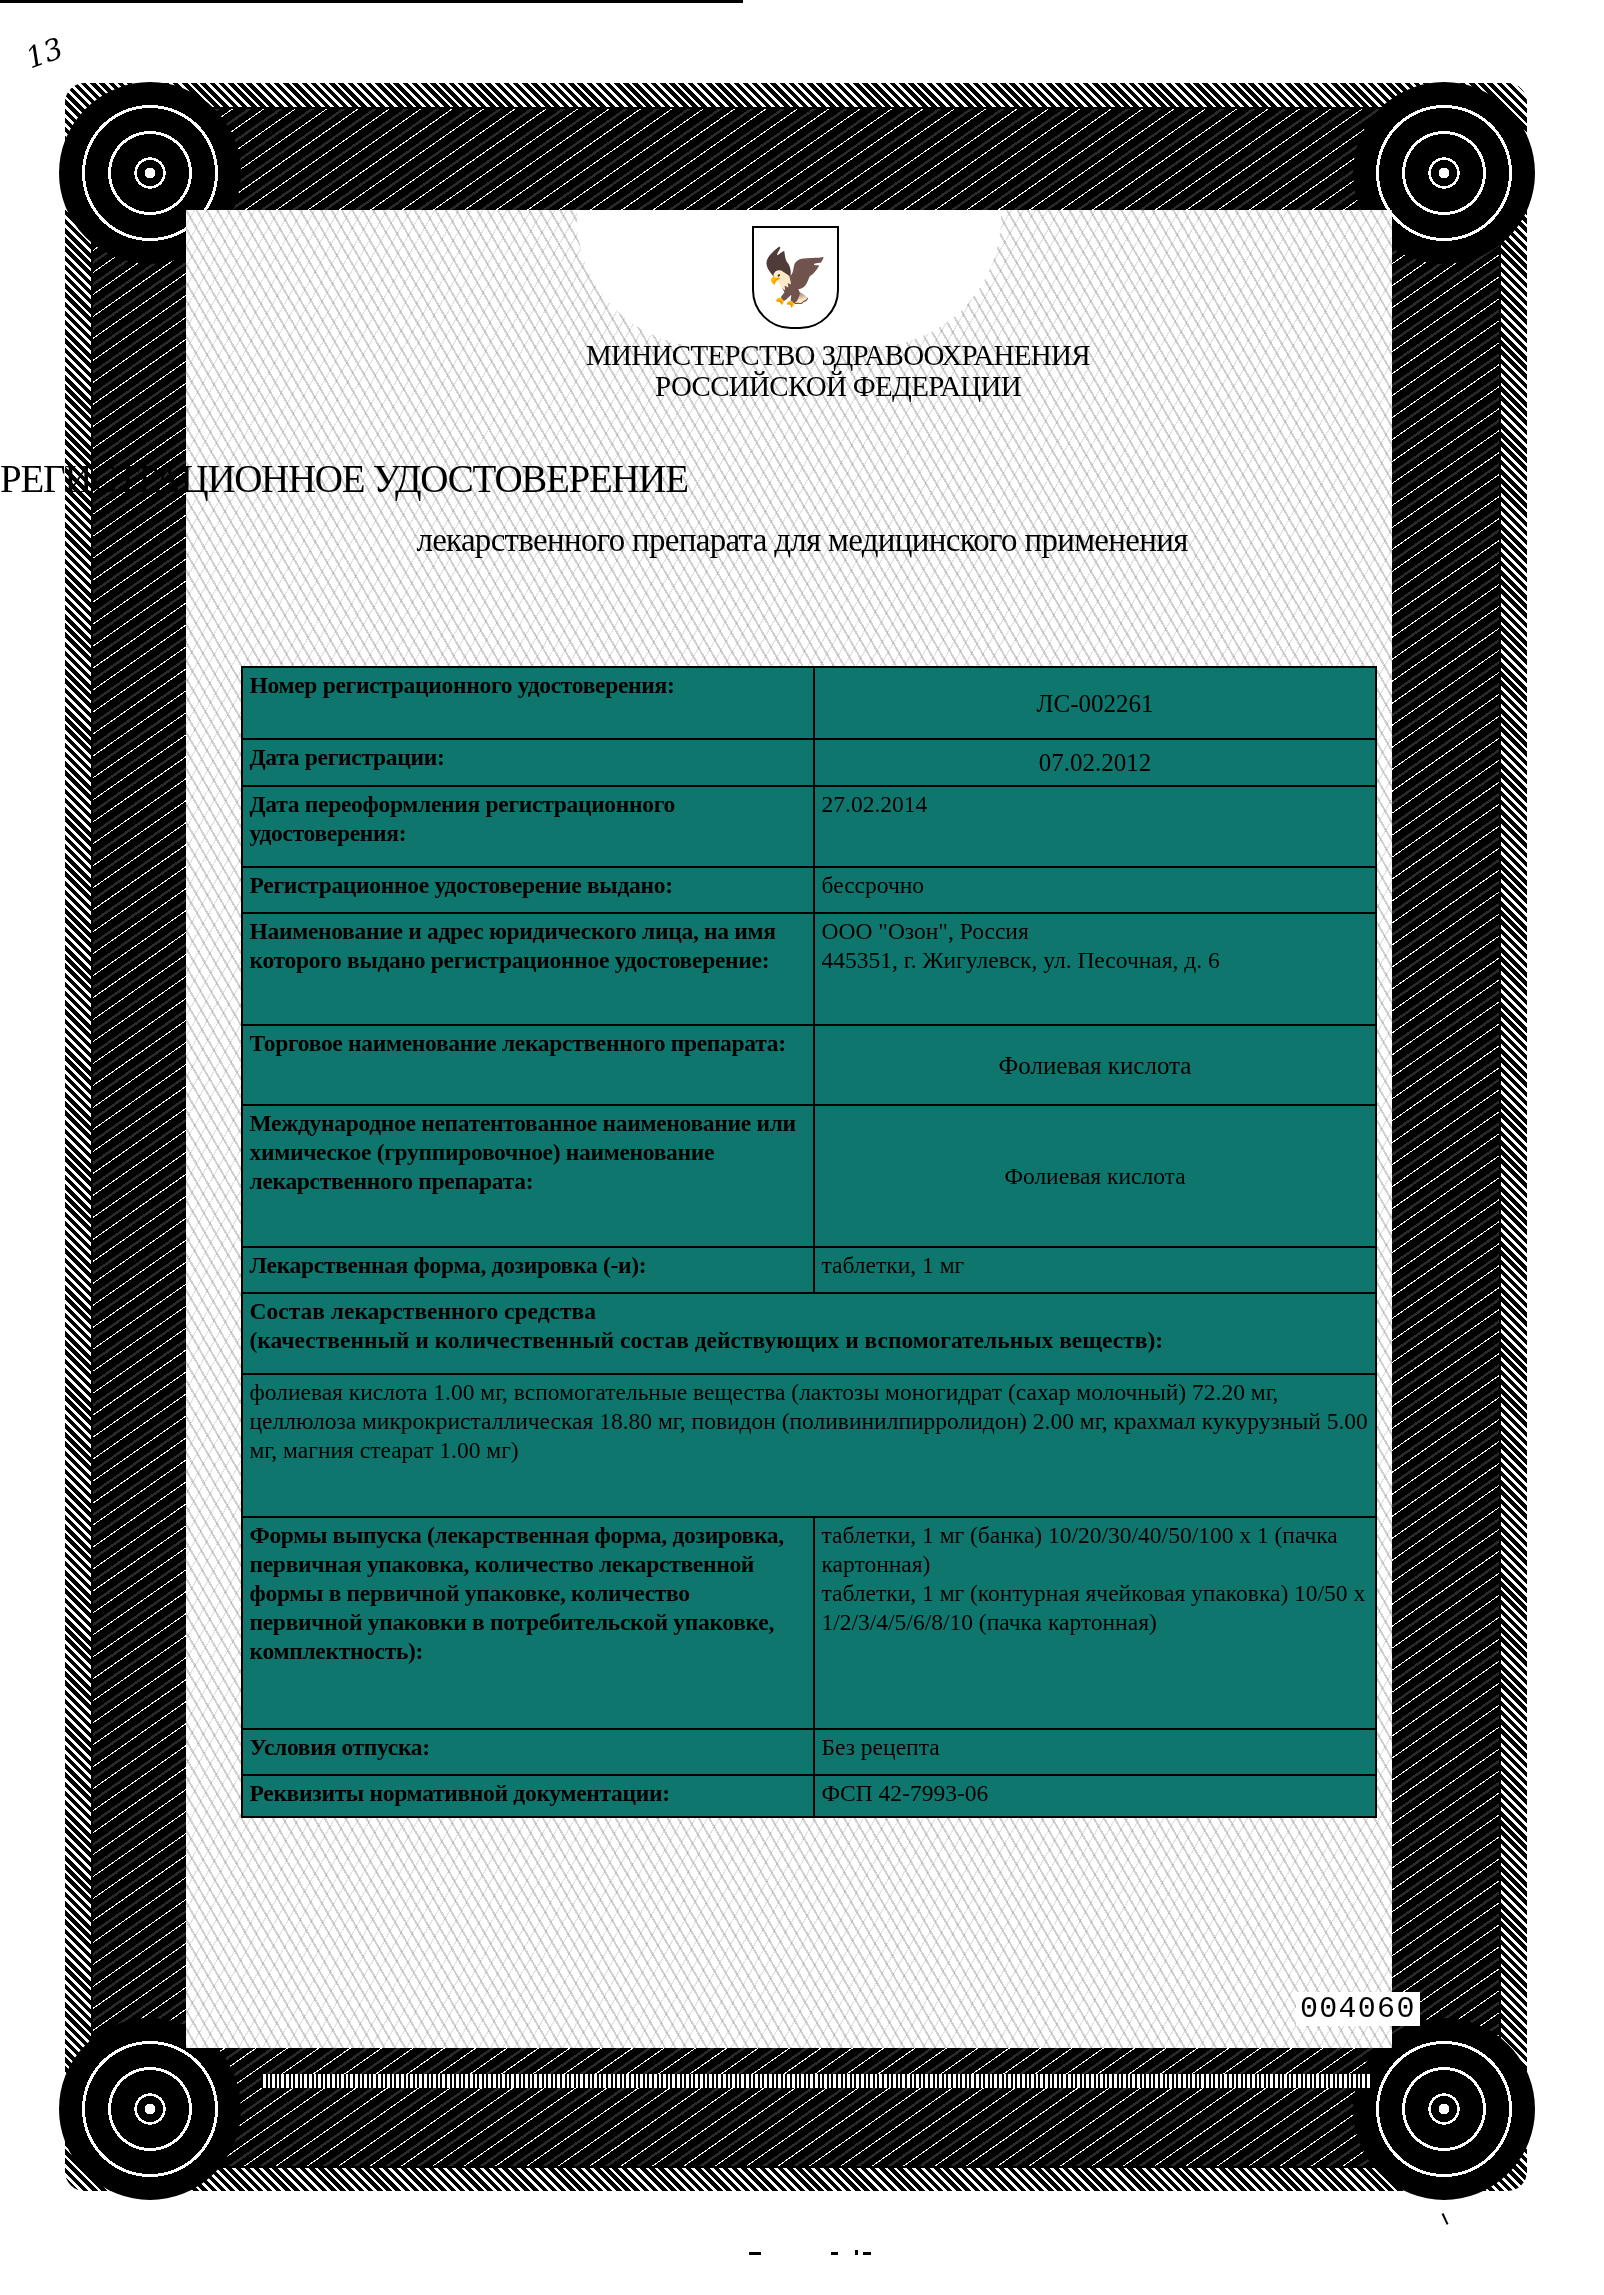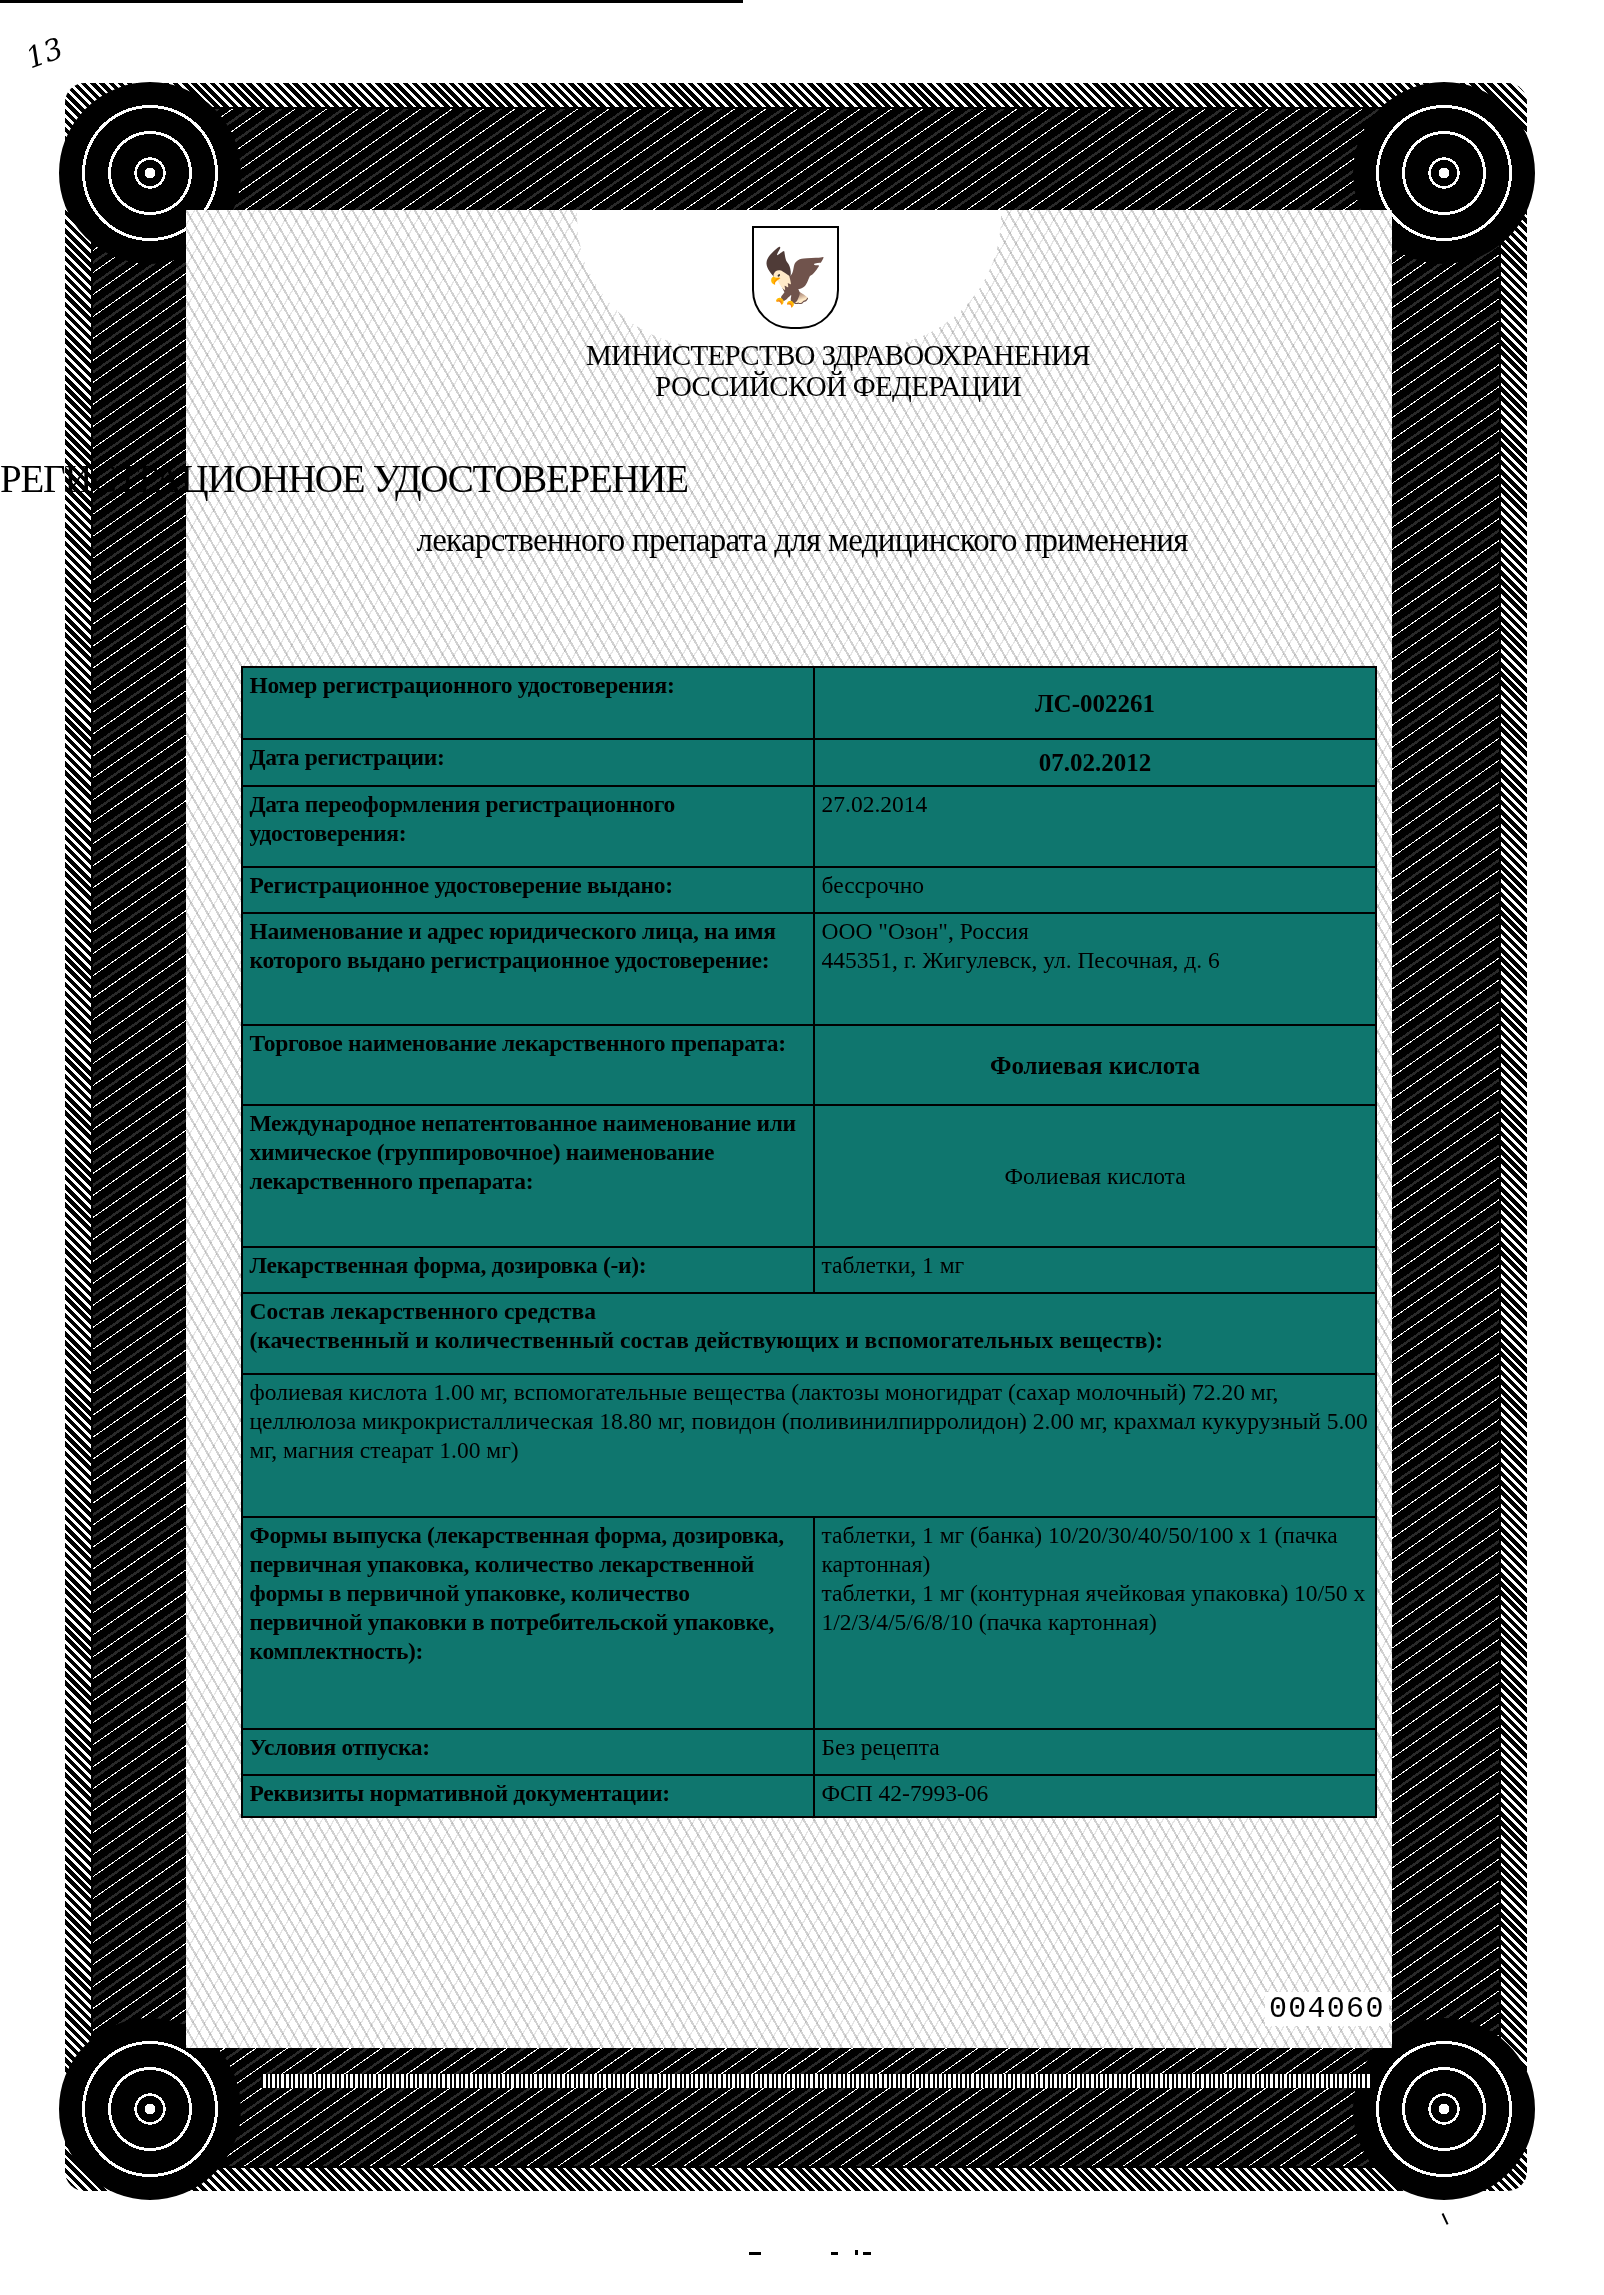--- a/index.html
+++ b/index.html
@@ -56,25 +56,25 @@
               font-size: 33px; letter-spacing: -0.7px; }
 
   
   table.reg { position: absolute; left: 241px; top: 666px; width: 1136px; border-collapse: collapse;
               background: #0f766e; }
   table.reg td { border: 2.6px solid #000; padding: 2.6px 6.5px; vertical-align: top;
                  font-size: 23.5px; line-height: 29px; }
   td.lbl { width: 557px; font-weight: bold; letter-spacing: -0.3px; }
   td.val { font-weight: normal; }
   td.val.center { text-align: center; vertical-align: middle; }
-  td.val.center.b { font-weight: bold; font-size: 25px; }
+  td.val.center.b { font-weight: normal; font-size: 25px; }
   td.span { font-weight: bold; }
   td.span.plain { font-weight: normal; }
 
-  .serial { position: absolute; left: 1265px; top: 1992px; font-family: "Liberation Mono", "DejaVu Sans Mono", monospace;
+  .serial { position: absolute; left: 1296px; top: 1992px; font-family: "Liberation Mono", "DejaVu Sans Mono", monospace;
             font-size: 30px; letter-spacing: 1.3px; background: #fff; padding: 0 3.9px; }
   .fineprint { position: absolute; left: 261px; top: 2074px; width: 1109px; height: 14.3px;
                background: repeating-linear-gradient(90deg, #000 0 2px, #fff 2px 4.6px); }
 </style>
 </head>
 <body>
 
 <div class="top-rule"></div>
 <div class="hand-mark">13</div>
 

